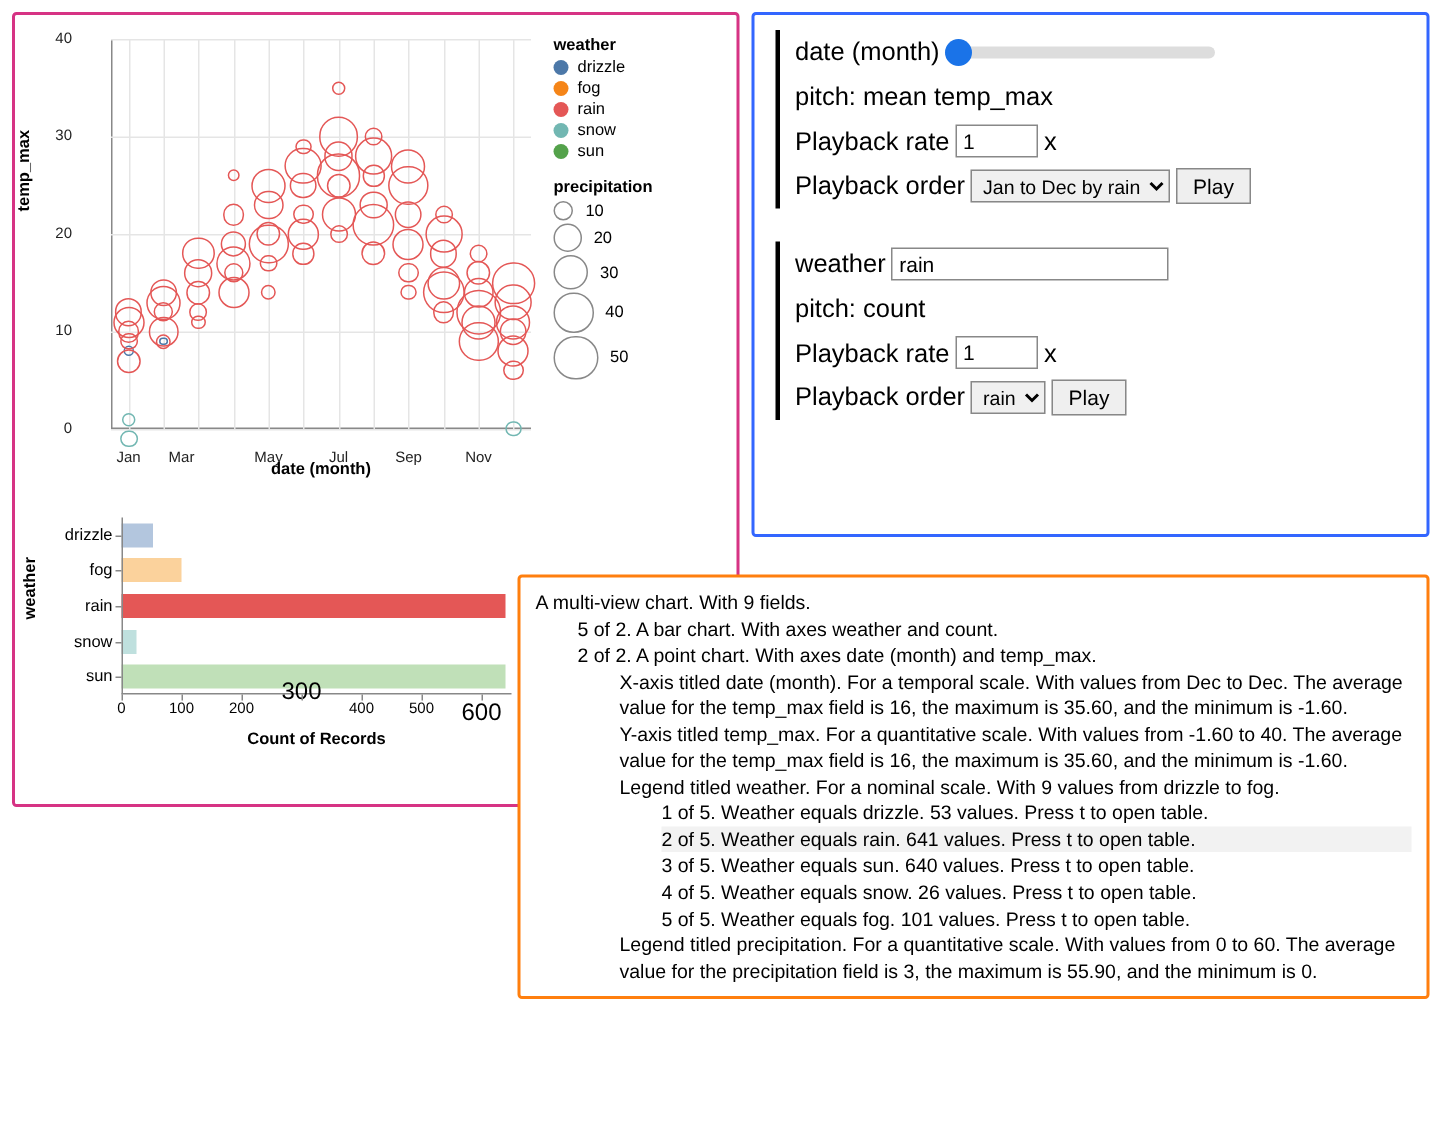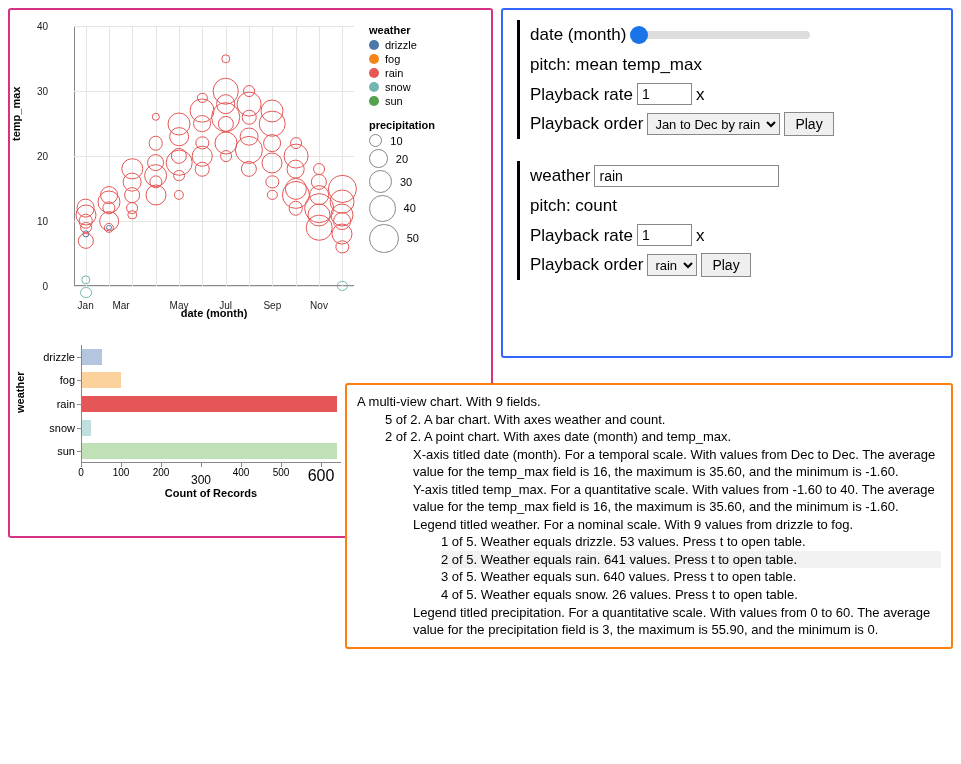--- a/index.html
+++ b/index.html
@@ -402,21 +402,21 @@
           <div class="bar-rect" style="top: 106.2px; left: 0px; width: 256px; background: rgb(192, 224, 184);"></div>
           <div style="position: absolute; left: -4px; top: 106.2px; width: 4px; height: 1px; background: rgb(136, 136, 136);"></div>
           <div style="position: absolute; left: 0px; top: 0px; bottom: 0px; width: 1px; background: rgb(136, 136, 136);"></div>
           <div style="position: absolute; left: 0px; right: 0px; bottom: 0px; height: 1px; background: rgb(136, 136, 136);"></div>
           <div class="bar-tick-label" style="left: 0px; top: 122px; bottom: auto; margin: 0px; position: absolute; font-size: 10px; transform: translateX(-50%);">0</div>
           <div class="bar-tick-mark" style="left: 0px;"></div>
           <div class="bar-tick-label" style="left: 40px; top: 122px; bottom: auto; margin: 0px; position: absolute; font-size: 10px; transform: translateX(-50%);">100</div>
           <div class="bar-tick-mark" style="left: 40px;"></div>
           <div class="bar-tick-label" style="left: 80px; top: 122px; bottom: auto; margin: 0px; position: absolute; font-size: 10px; transform: translateX(-50%);">200</div>
           <div class="bar-tick-mark" style="left: 80px;"></div>
-          <div class="bar-tick-label" style="left: 120px; top: 128px; bottom: auto; margin: 0px; position: absolute; font-size: 12px; transform: translateX(-50%);">300</div>
+          <div class="bar-tick-label" style="left: 120px; top: 108px; bottom: auto; margin: 0px; position: absolute; font-size: 16px; transform: translateX(-50%);">300</div>
           <div class="bar-tick-mark" style="left: 120px;"></div>
           <div class="bar-tick-label" style="left: 160px; top: 122px; bottom: auto; margin: 0px; position: absolute; font-size: 10px; transform: translateX(-50%);">400</div>
           <div class="bar-tick-mark" style="left: 160px;"></div>
           <div class="bar-tick-label" style="left: 200px; top: 122px; bottom: auto; margin: 0px; position: absolute; font-size: 10px; transform: translateX(-50%);">500</div>
           <div class="bar-tick-mark" style="left: 200px;"></div>
           <div class="bar-tick-label" style="left: 240px; top: 122px; bottom: auto; margin: 0px; position: absolute; font-size: 16px; transform: translateX(-50%);">600</div>
           <div class="bar-tick-mark" style="left: 240px;"></div>
         </div>
     </div>
   </div>
@@ -466,14 +466,15 @@
   <div>A multi-view chart. With 9 fields.</div>
   <div class="desc-indent1">5 of 2. A bar chart. With axes weather and count.</div>
   <div class="desc-indent1">2 of 2. A point chart. With axes date (month) and temp_max.</div>
   <div class="desc-indent2">X-axis titled date (month). For a temporal scale. With values from Dec to Dec. The average value for the temp_max field is 16, the maximum is 35.60, and the minimum is -1.60.</div>
   <div class="desc-indent2">Y-axis titled temp_max. For a quantitative scale. With values from -1.60 to 40. The average value for the temp_max field is 16, the maximum is 35.60, and the minimum is -1.60.</div>
   <div class="desc-indent2">Legend titled weather. For a nominal scale. With 9 values from drizzle to fog.</div>
   <div class="desc-indent3">1 of 5. Weather equals drizzle. 53 values. Press t to open table.</div>
   <div class="desc-indent3 hl">2 of 5. Weather equals rain. 641 values. Press t to open table.</div>
   <div class="desc-indent3">3 of 5. Weather equals sun. 640 values. Press t to open table.</div>
   <div class="desc-indent3">4 of 5. Weather equals snow. 26 values. Press t to open table.</div>
+  <div class="desc-indent3">5 of 5. Weather equals fog. 101 values. Press t to open table.</div>
   <div class="desc-indent2">Legend titled precipitation. For a quantitative scale. With values from 0 to 60. The average value for the precipitation field is 3, the maximum is 55.90, and the minimum is 0.</div>
 </div>
 
 </body></html>

